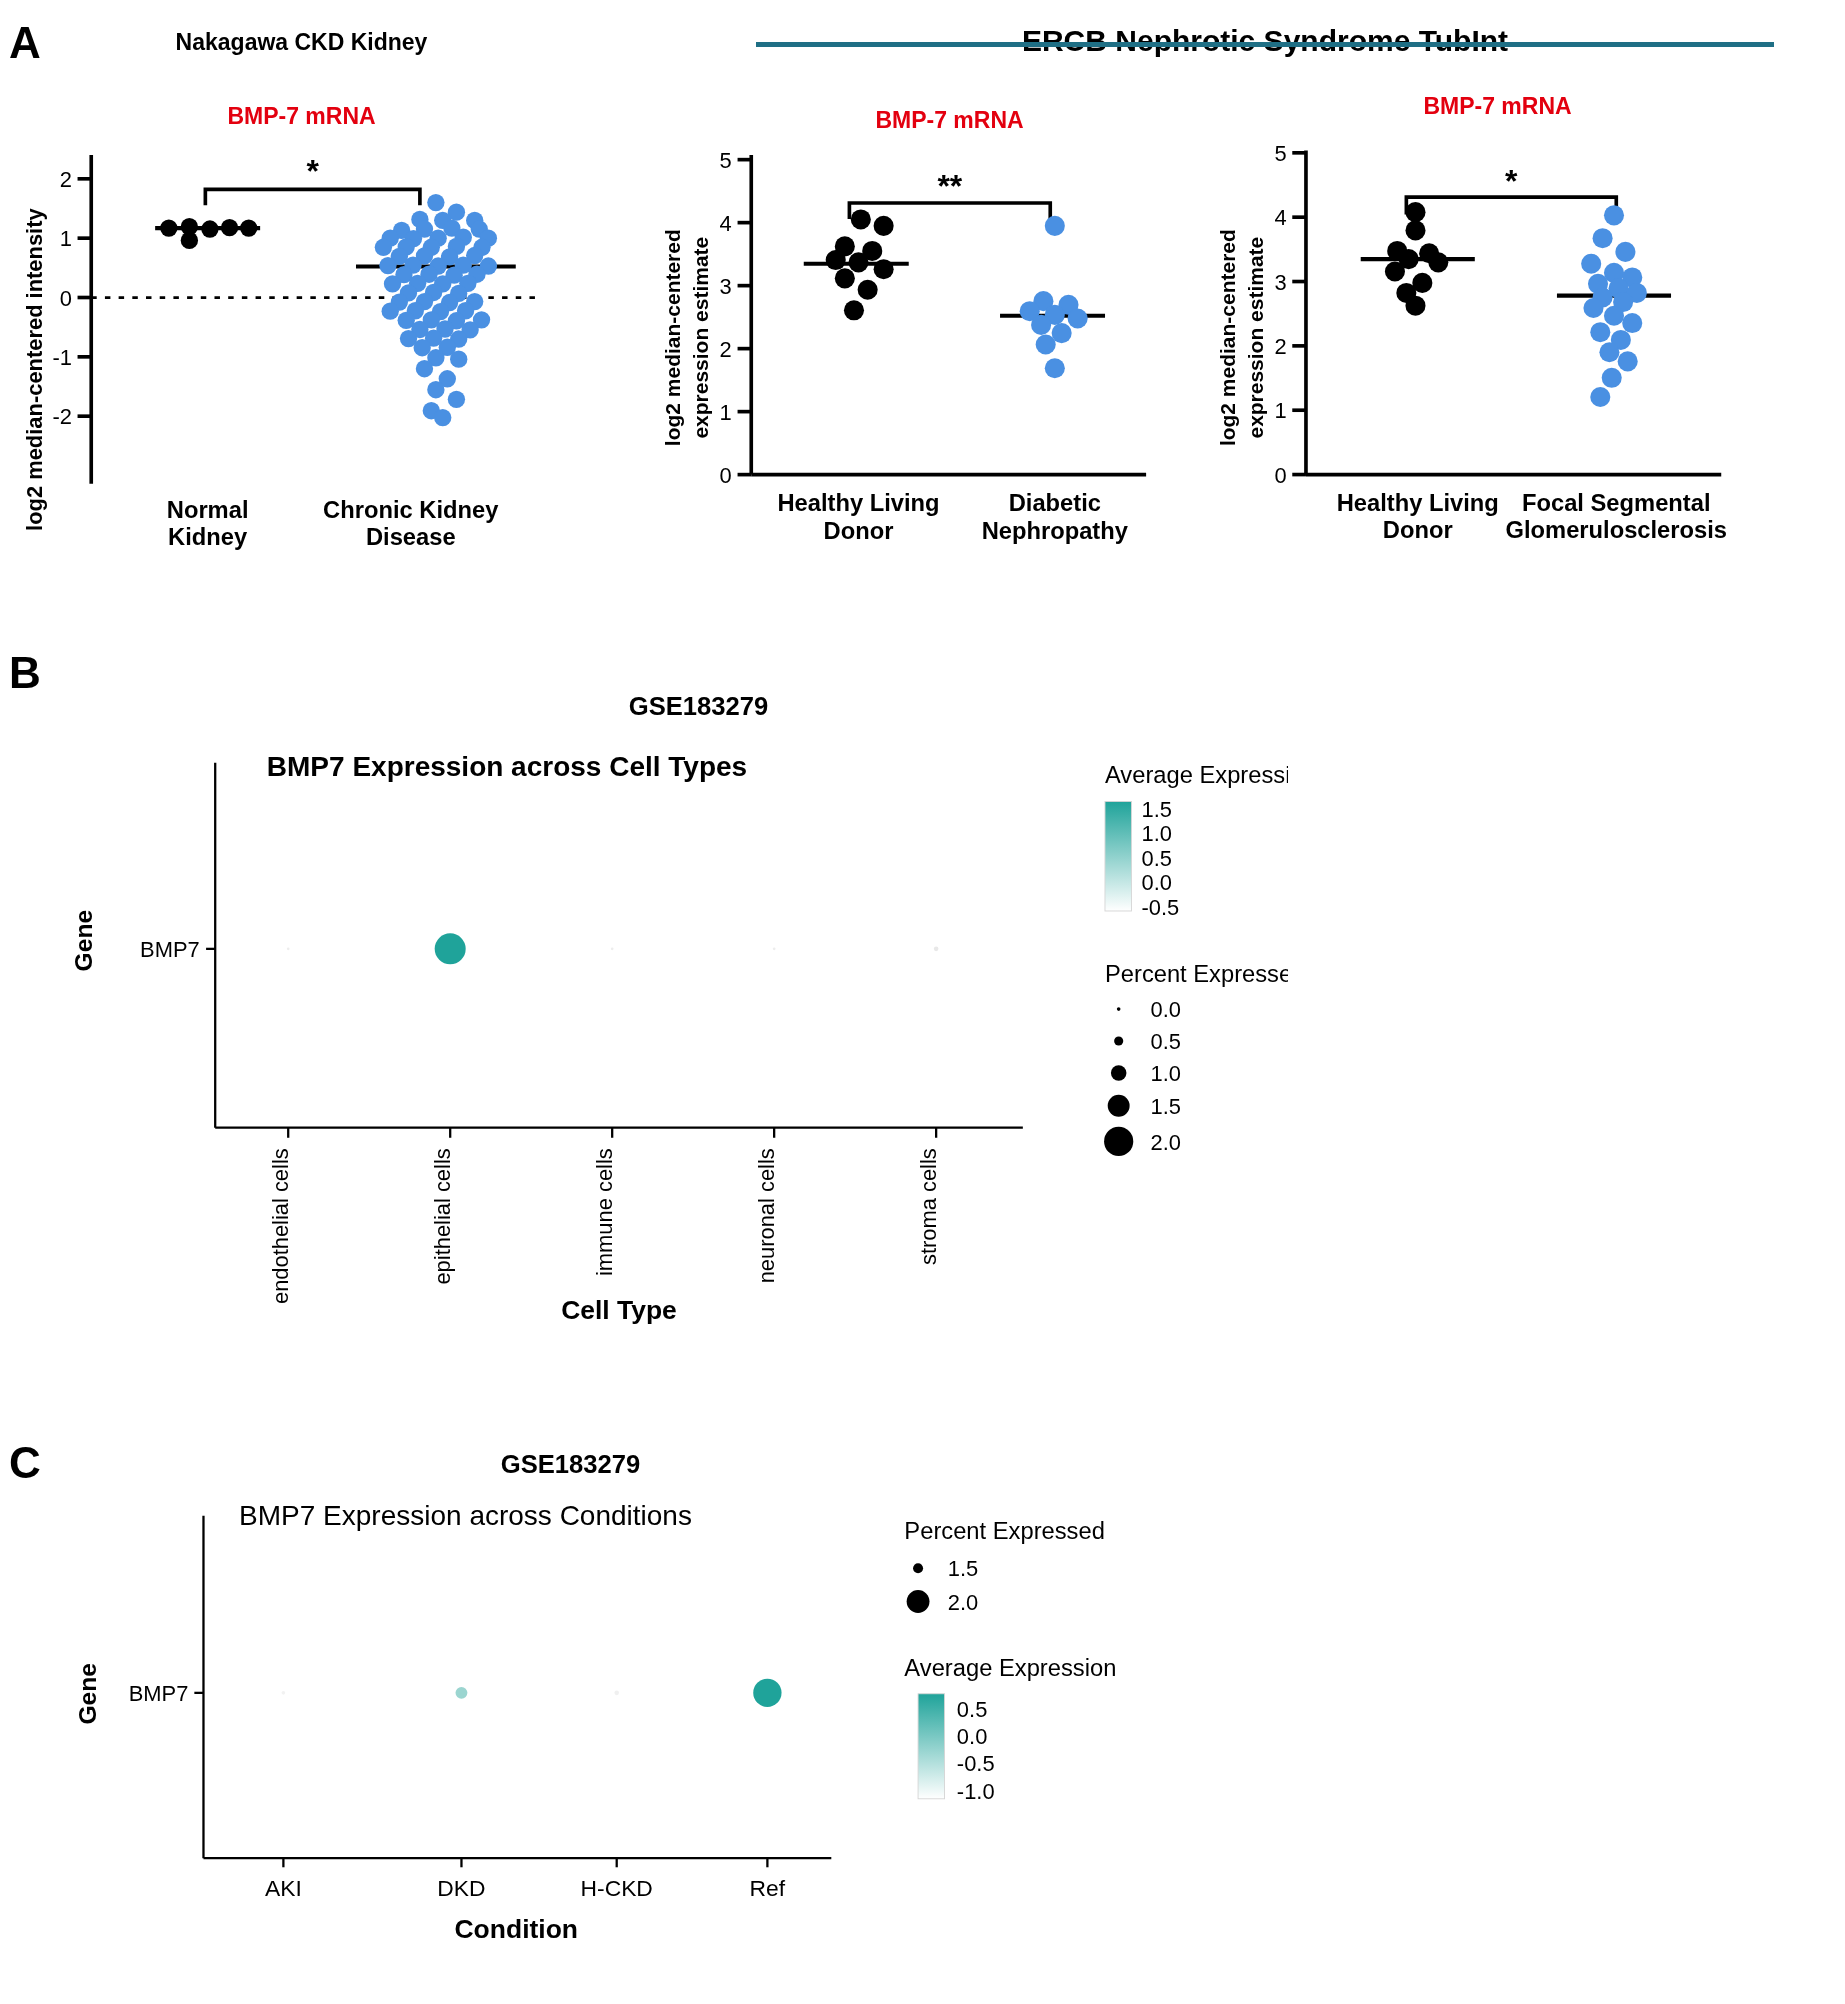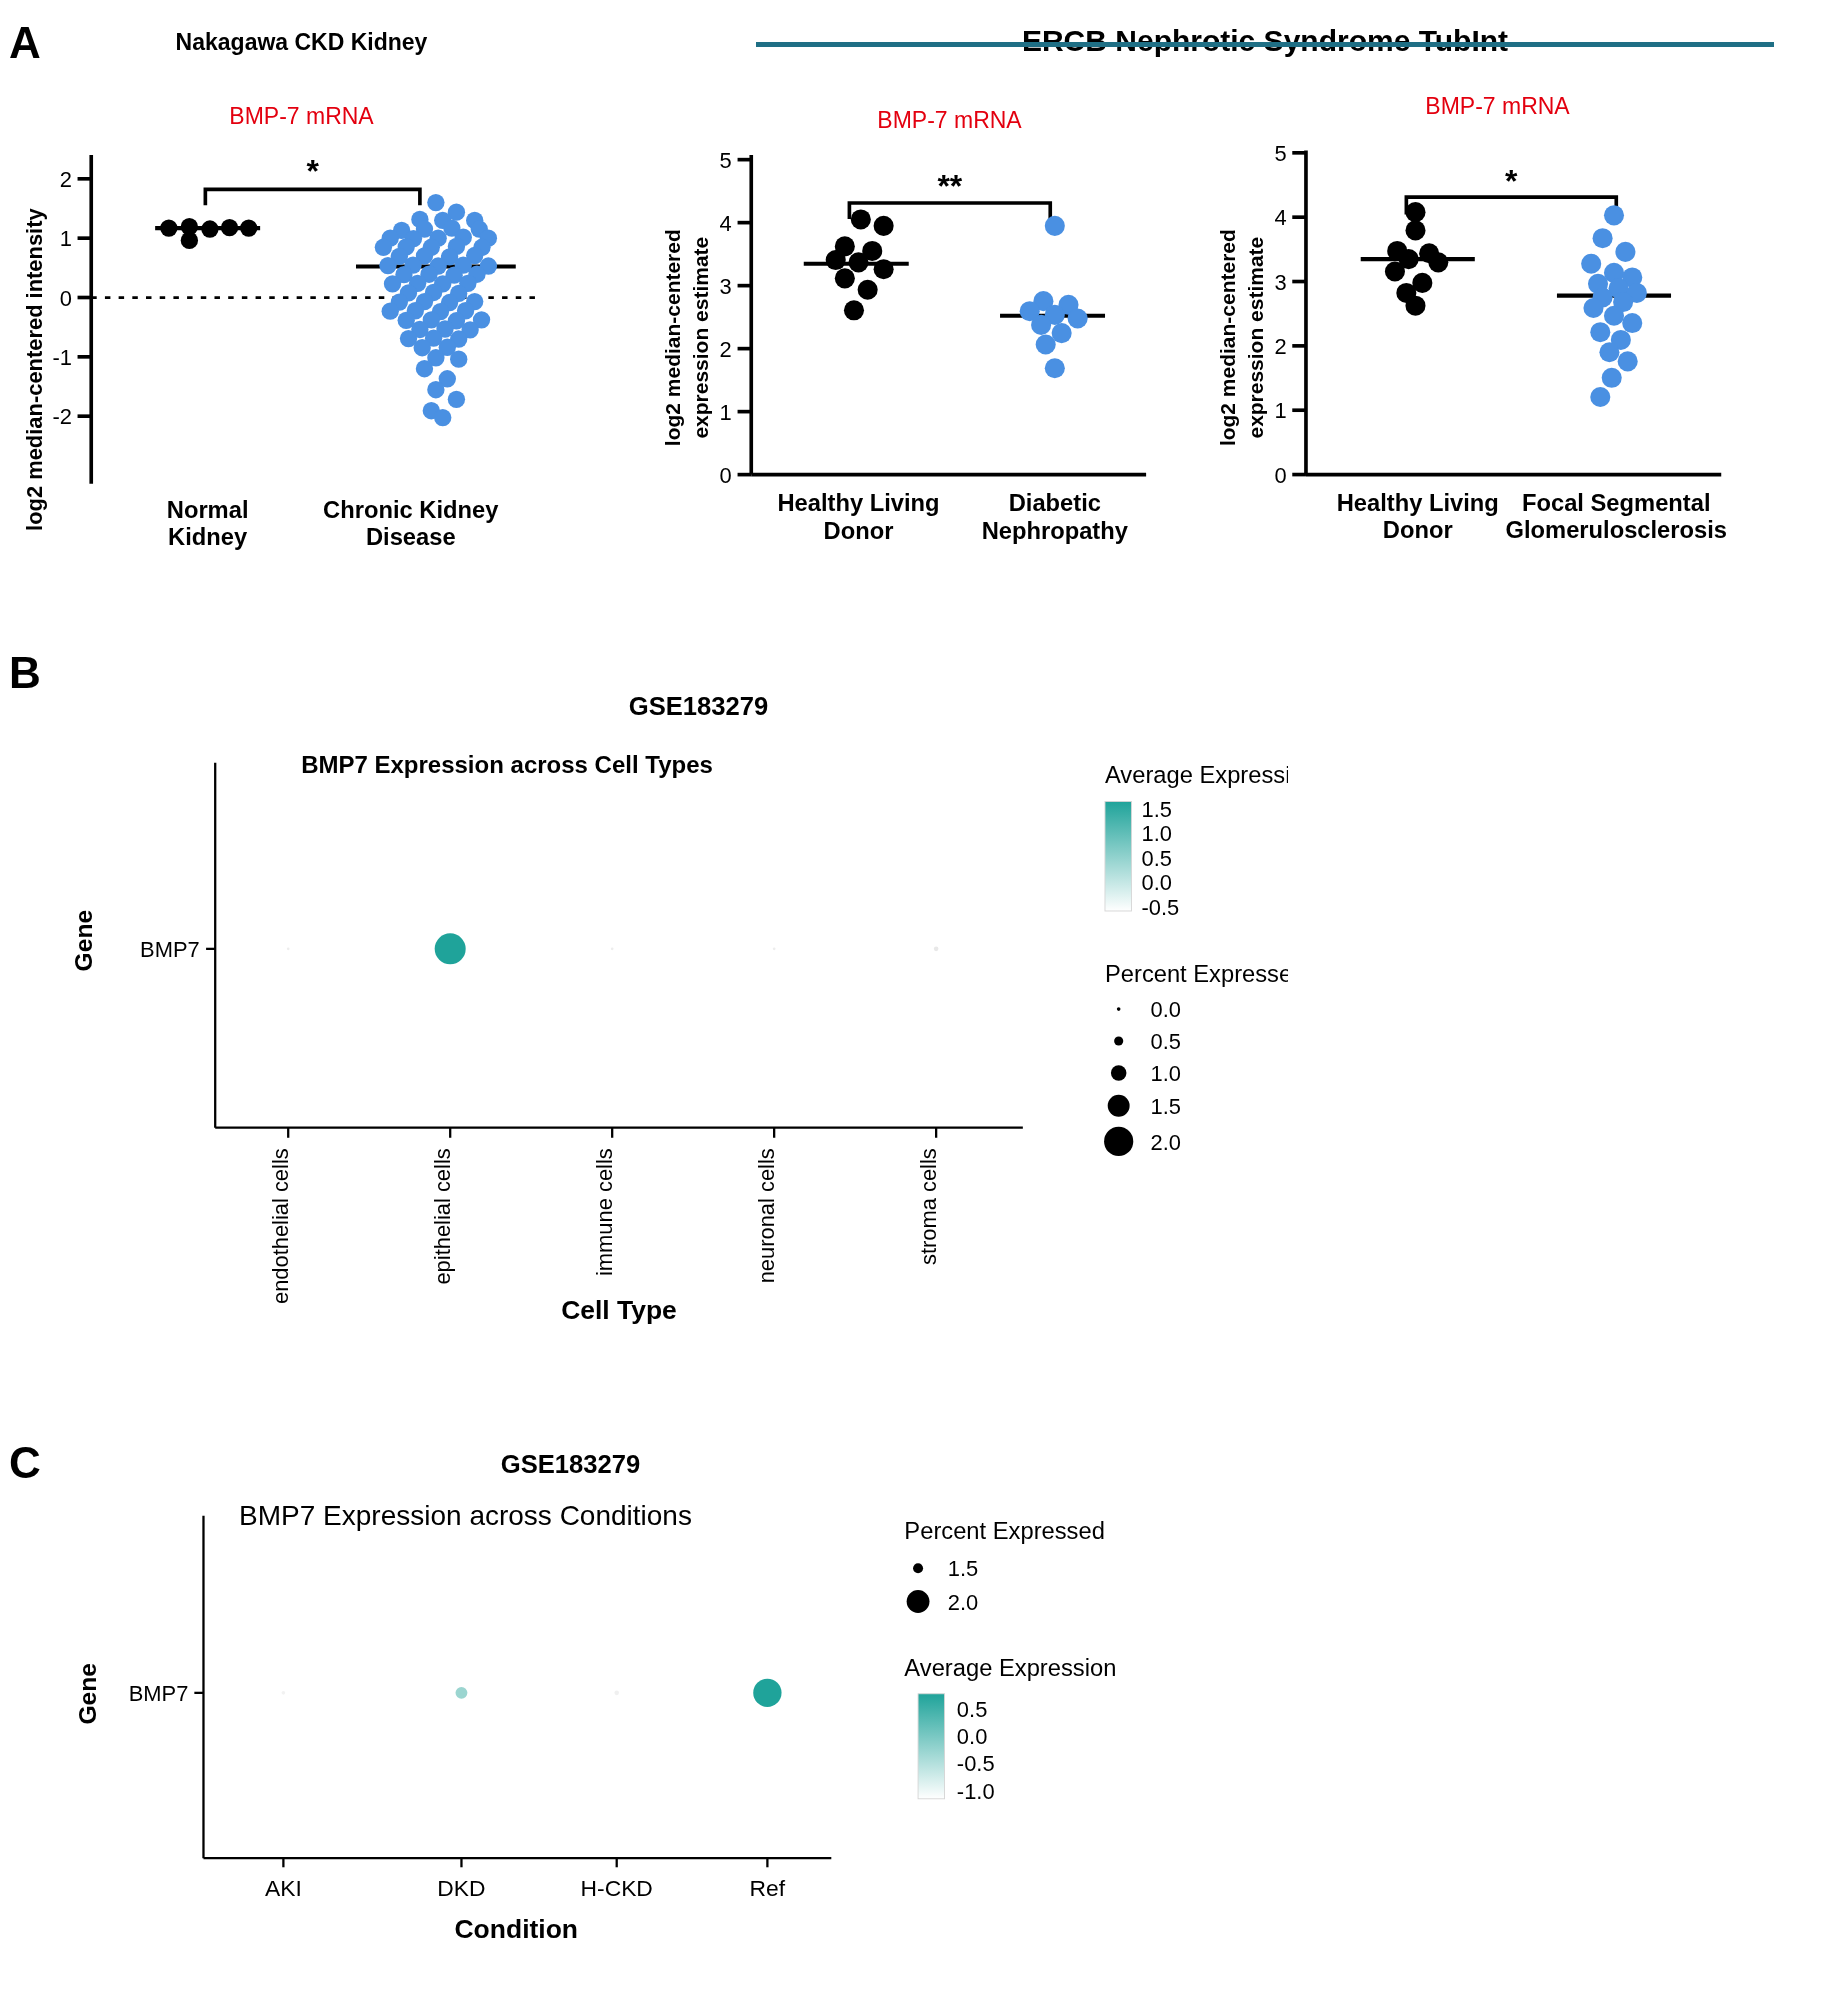--- a/index.html
+++ b/index.html
@@ -1,19 +1,19 @@
 <!DOCTYPE html>
 <html style="font-size:7.3px"><head>
 <meta charset="utf-8">
 <style>
   html,body{margin:0;padding:0;background:#ffffff;}
   body{width:1846px;height:2005px;font-family:"Liberation Sans",sans-serif;color:#000;position:relative;overflow:hidden;}
   .panel-letter{position:absolute;font-size:44px;font-weight:bold;}
   .abs{position:absolute;}
-  .ttl-red{color:#e3000f;font-weight:normal;}
+  .ttl-red{color:#e3000f;font-weight:bold;}
   .center{text-align:center;margin-top:25px;}
   svg{display:block;}
 </style>
 </head>
 <body>
 
 <div class="panel-letter abs" style="left:9px;top:18px;">A</div>
 
 <div class="abs center" style="left:128px;top:3.7px;width:347px;font-size:23px;font-weight:bold;">Nakagawa CKD Kidney</div>
 
@@ -263,21 +263,21 @@
         <text x="475" y="1000">Donor</text>
     <text x="910" y="940">Focal Segmental</text>
         <text x="910" y="1000">Glomerulosclerosis</text>
   </g>
 </svg>
 </div>
 
 <div class="panel-letter abs" style="left:9px;top:648px;">B</div>
 
 <div class="abs center" style="left:493px;top:667px;width:411px;font-size:25.6px;font-weight:bold;">GSE183279</div>
-<div class="abs center" style="left:137px;top:726px;width:740px;font-size:24px;font-weight:bold;">BMP7 Expression across Cell Types</div>
+<div class="abs center" style="left:137px;top:726px;width:740px;font-size:28px;font-weight:bold;">BMP7 Expression across Cell Types</div>
 
 <div class="abs" style="left:55px;top:749px;">
 <svg width="1233" height="616" viewBox="0 0 2700 1350">
 
   <text x="80" y="420" font-size="54" font-weight="bold" text-anchor="middle" transform="rotate(-90 80 420)" font-family="Liberation Sans, sans-serif">Gene</text>
 
   <line x1="350" y1="30" x2="350" y2="830" stroke="#000" stroke-width="5"></line>
   <line x1="350" y1="830" x2="2120" y2="830" stroke="#000" stroke-width="5"></line>
 
   <line x1="330" y1="438" x2="350" y2="438" stroke="#000" stroke-width="5"></line>

